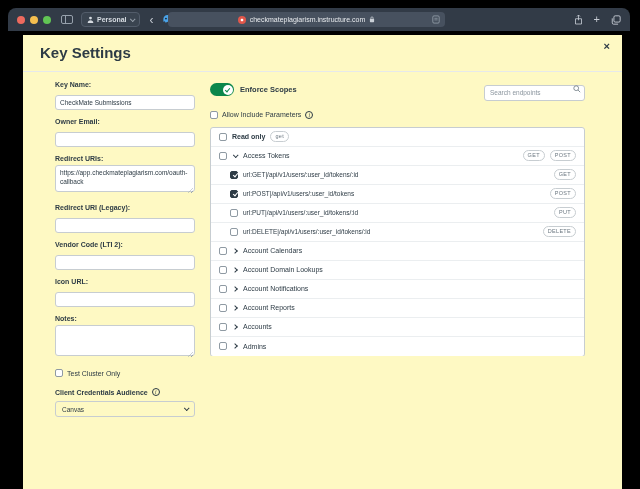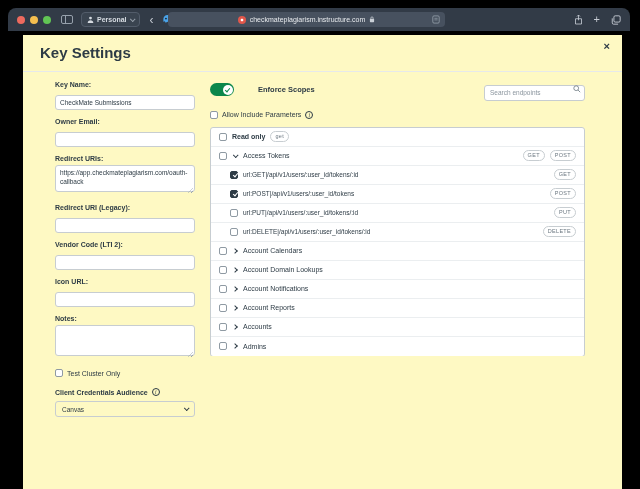--- a/index.html
+++ b/index.html
@@ -77,21 +77,21 @@
           font-size:5.5px; font-style:italic; font-family:"Liberation Serif",serif; }
   .cca-row { display:flex; align-items:center; gap:4px; margin-top:11px; }
   .cca-label { font-size:7px; font-weight:bold; }
   .f-select { margin-top:5px; height:16px; border:1px solid #c7cdd1; border-radius:3px;
               display:flex; align-items:center; justify-content:space-between;
               padding:0 6px; font-size:6.5px; }
 
   
   .col-right { position:absolute; left:187px; top:9px; width:375px; }
   .scopes-top { display:flex; align-items:flex-start; justify-content:space-between; }
-  .toggle-wrap { display:flex; align-items:center; gap:24px; margin-top:2px; }
+  .toggle-wrap { display:flex; align-items:center; gap:6px; margin-top:2px; }
   .toggle { width:24px; height:13px; border-radius:7px; background:#0b874b; position:relative; }
   .knob { position:absolute; right:1.5px; top:1.5px; width:10px; height:10px; border-radius:50%;
           background:#fff; }
   .knob::after { content:""; position:absolute; left:2.5px; top:3px; width:4px; height:2px;
           border-left:1px solid #0b874b; border-bottom:1px solid #0b874b; transform:rotate(-50deg); }
   .toggle-label { font-size:7.5px; font-weight:bold; }
   .search-box { position:relative; width:101px; }
   .search-input { width:100%; height:16px; border:1px solid #c7cdd1; border-radius:3px;
                   font-size:6.5px; padding:0 14px 0 5px; color:#2d3b45; font-family:inherit; }
   .search-input::placeholder { color:#8b959e; }

